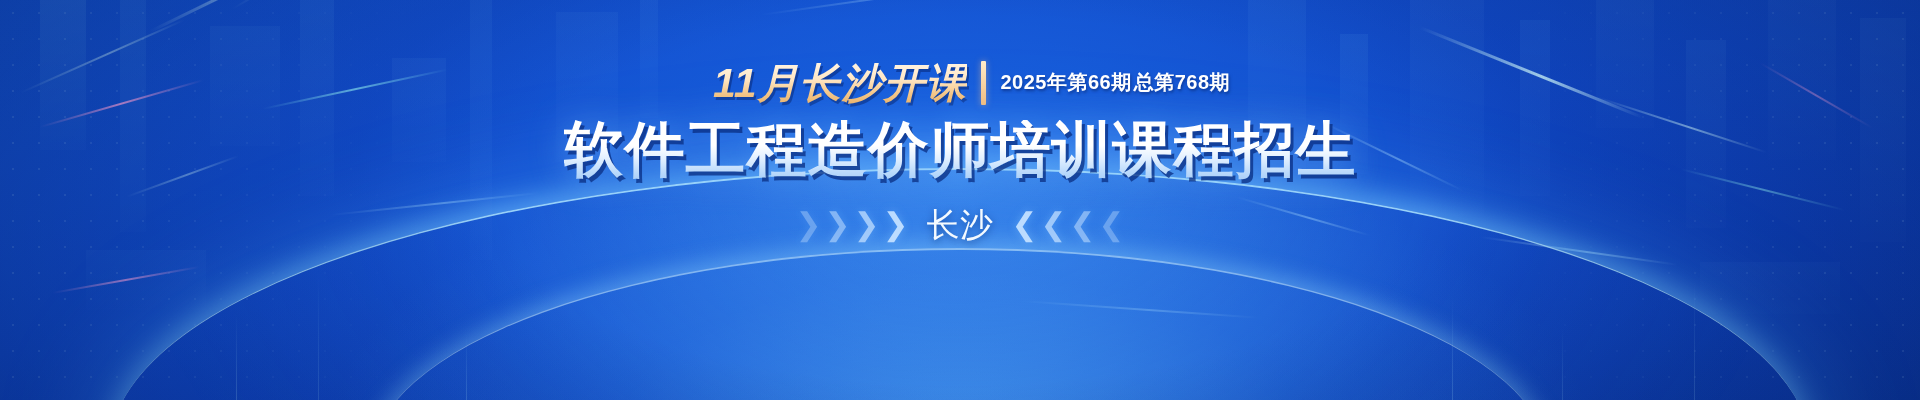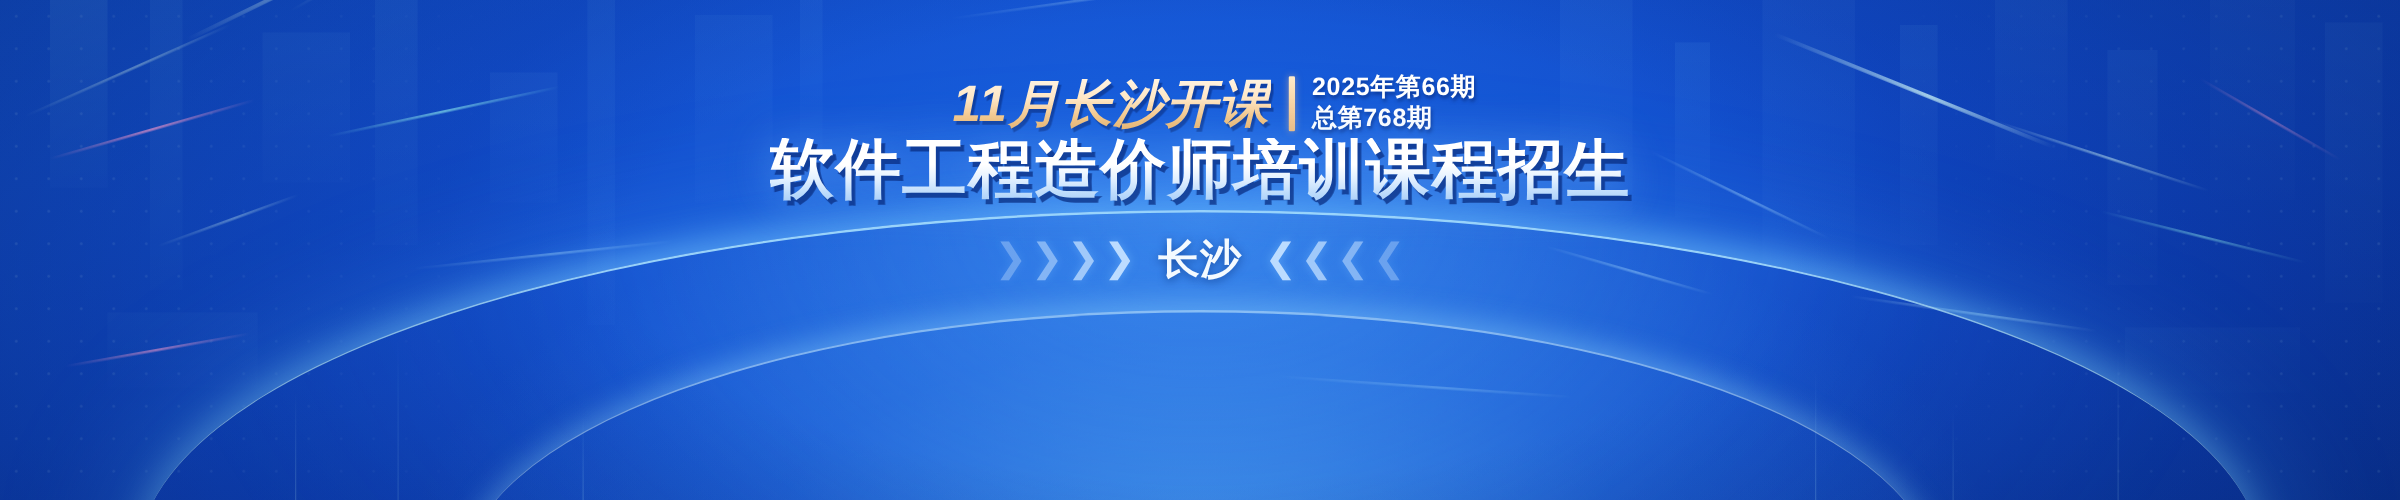--- a/index.html
+++ b/index.html
@@ -132,36 +132,35 @@
   }
   .kicker-divider {
     width: 5px;
     height: 44px;
     border-radius: 1px;
     background: linear-gradient(180deg, #ffeccb 0%, #f3bd7d 100%);
     box-shadow: 0 0 6px rgba(255,200,140,0.5);
   }
   .session {
     display: flex;
-    flex-direction: column;
     justify-content: center;
     gap: 2px;
     color: #ffffff;
     font-size: 20px;
     font-weight: 700;
     line-height: 1.16;
     letter-spacing: 0.5px;
     text-shadow: 1px 2px 3px rgba(6,34,105,0.6);
     white-space: nowrap;
   }
 
   
   .headline {
-    margin-top: 0;
-    font-size: 52px;
+    margin-top: 10px;
+    font-size: 60px;
     font-weight: 800;
     line-height: 1;
     letter-spacing: 1px;
     white-space: nowrap;
     background: linear-gradient(180deg, #ffffff 0%, #ffffff 42%, #e2f0ff 64%, #b9d9fb 88%, #a9cef8 100%);
     -webkit-background-clip: text;
     background-clip: text;
     color: transparent;
     -webkit-text-fill-color: transparent;
     filter:
@@ -202,21 +201,21 @@
     display: flex;
     align-items: baseline;
     gap: 18px;
     color: #f4faff;
     font-size: 33px;
     font-weight: 400;
     letter-spacing: 0.5px;
     line-height: 1;
     text-shadow: 0 2px 7px rgba(6,34,105,0.55);
   }
-  .date-city { font-weight: 700; }
+  .date-city { font-weight: 400; }
 </style>
 </head>
 <body>
 
 <div id="banner">
 
   <div class="bg-layer tech-blocks">
     <div class="blk" style="left:40px;   top:0;    width:46px;  height:150px;"></div>
     <div class="blk" style="left:120px;  top:0;    width:26px;  height:232px; opacity:.7;"></div>
     <div class="blk" style="left:210px;  top:26px; width:70px;  height:120px; opacity:.5;"></div>

